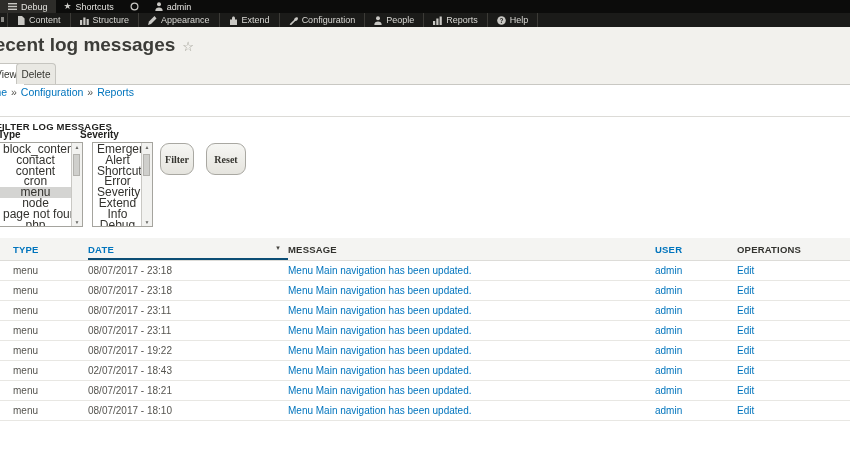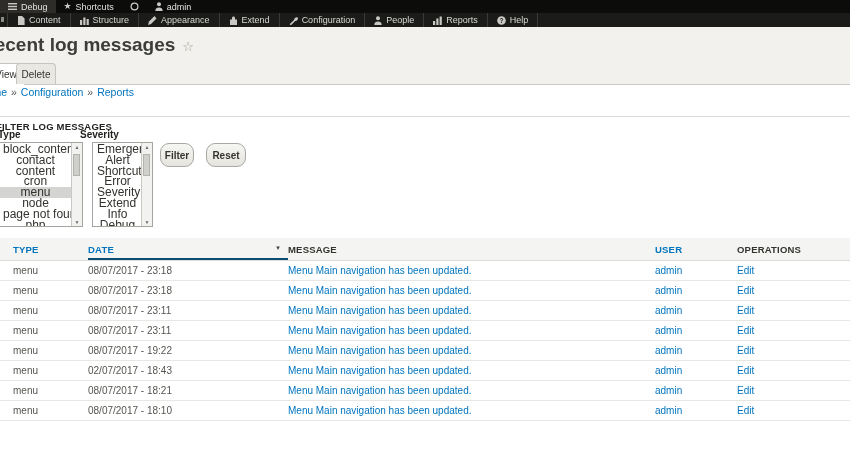--- a/index.html
+++ b/index.html
@@ -52,23 +52,23 @@
   .lb-type{left:-2px;width:85px;} .lb-severity{left:92px;width:61px;}
   .opts{flex:1;overflow:hidden;padding-top:1px;}
   .opt{font-size:12px;color:#33322e;padding:1px 3px 1px 4px;line-height:8.8px;height:8.8px;
     white-space:nowrap;cursor:pointer;text-align:center;}
   .opt.selected{background:#d4d4d2;}
   .sb{width:10px;border-left:1px solid #c9c8c4;background:#f2f2f0;position:relative;cursor:pointer;}
   .sb-up,.sb-down{position:absolute;left:0;width:100%;text-align:center;font-size:5px;color:#6a6a66;line-height:8px;}
   .sb-up{top:0;} .sb-down{bottom:0;}
   .sb-thumb{position:absolute;left:1px;top:11px;width:7px;height:22px;background:#cfcfcc;border:1px solid #b3b2ae;box-sizing:border-box;}
 
-  .btn{position:absolute;top:58px;height:24px;box-sizing:border-box;border:1px solid #a9a8a2;
+  .btn{position:absolute;top:58px;height:32px;box-sizing:border-box;border:1px solid #a9a8a2;
     border-radius:9px;background:linear-gradient(#f6f6f3,#e5e4de);font-size:10px;font-weight:bold;
-    color:#35342f;font-family:Liberation Sans, sans-serif;display:flex;align-items:center;justify-content:center;cursor:pointer;}
+    color:#35342f;font-family:Liberation Serif, serif;display:flex;align-items:center;justify-content:center;cursor:pointer;}
   .btn-filter{left:160px;width:34px;} .btn-reset{left:206px;width:40px;}
 
   
   .log-table{position:absolute;left:0;top:153px;width:850px;border-collapse:collapse;table-layout:fixed;}
   .log-table col.c1{width:88px;} .log-table col.c2{width:200px;} .log-table col.c3{width:367px;}
   .log-table col.c4{width:82px;} .log-table col.c5{width:113px;}
   .log-table th{background:#f4f4f2;text-align:left;font-size:9.5px;font-weight:bold;
     letter-spacing:.2px;padding:6px 0 5px;border-bottom:1px solid #dddcd8;white-space:nowrap;}
   .log-table th.pad1,.log-table td.pad1{padding-left:13px;}
   th.sortable{color:#0074bd;cursor:pointer;}

